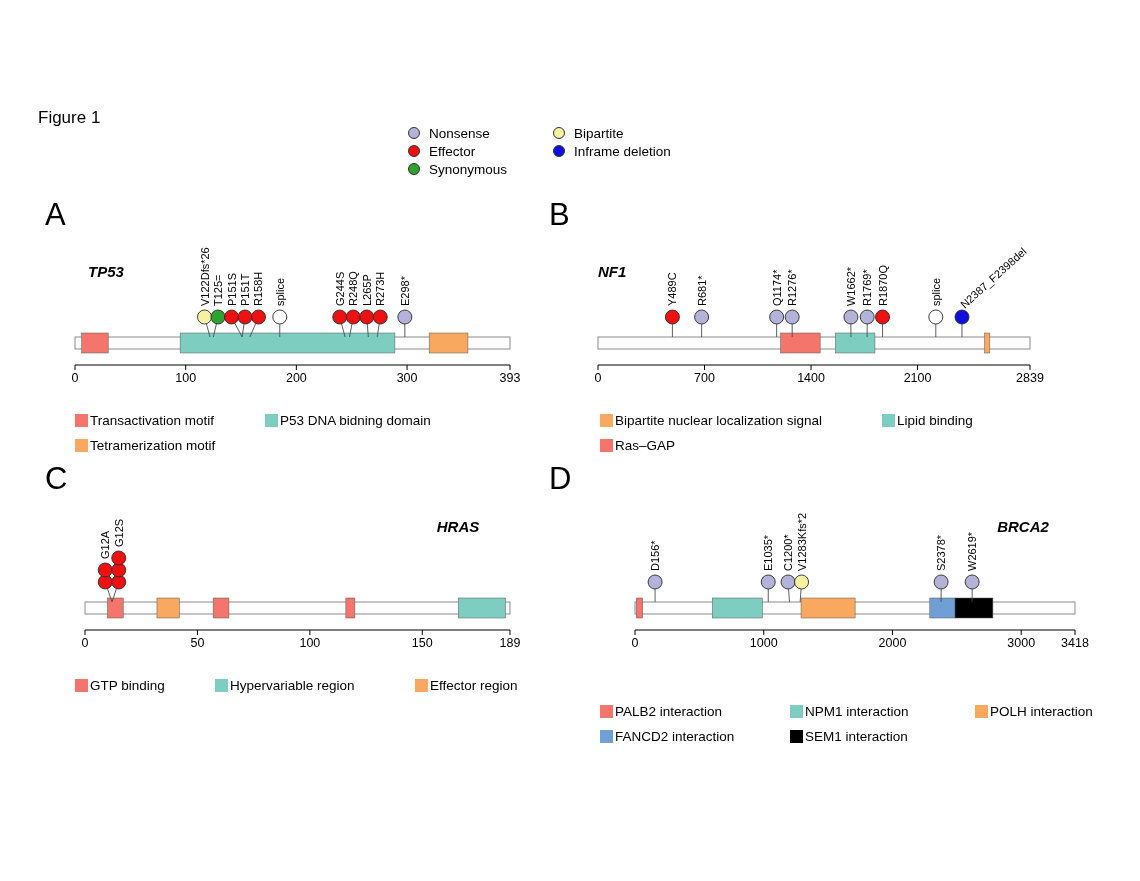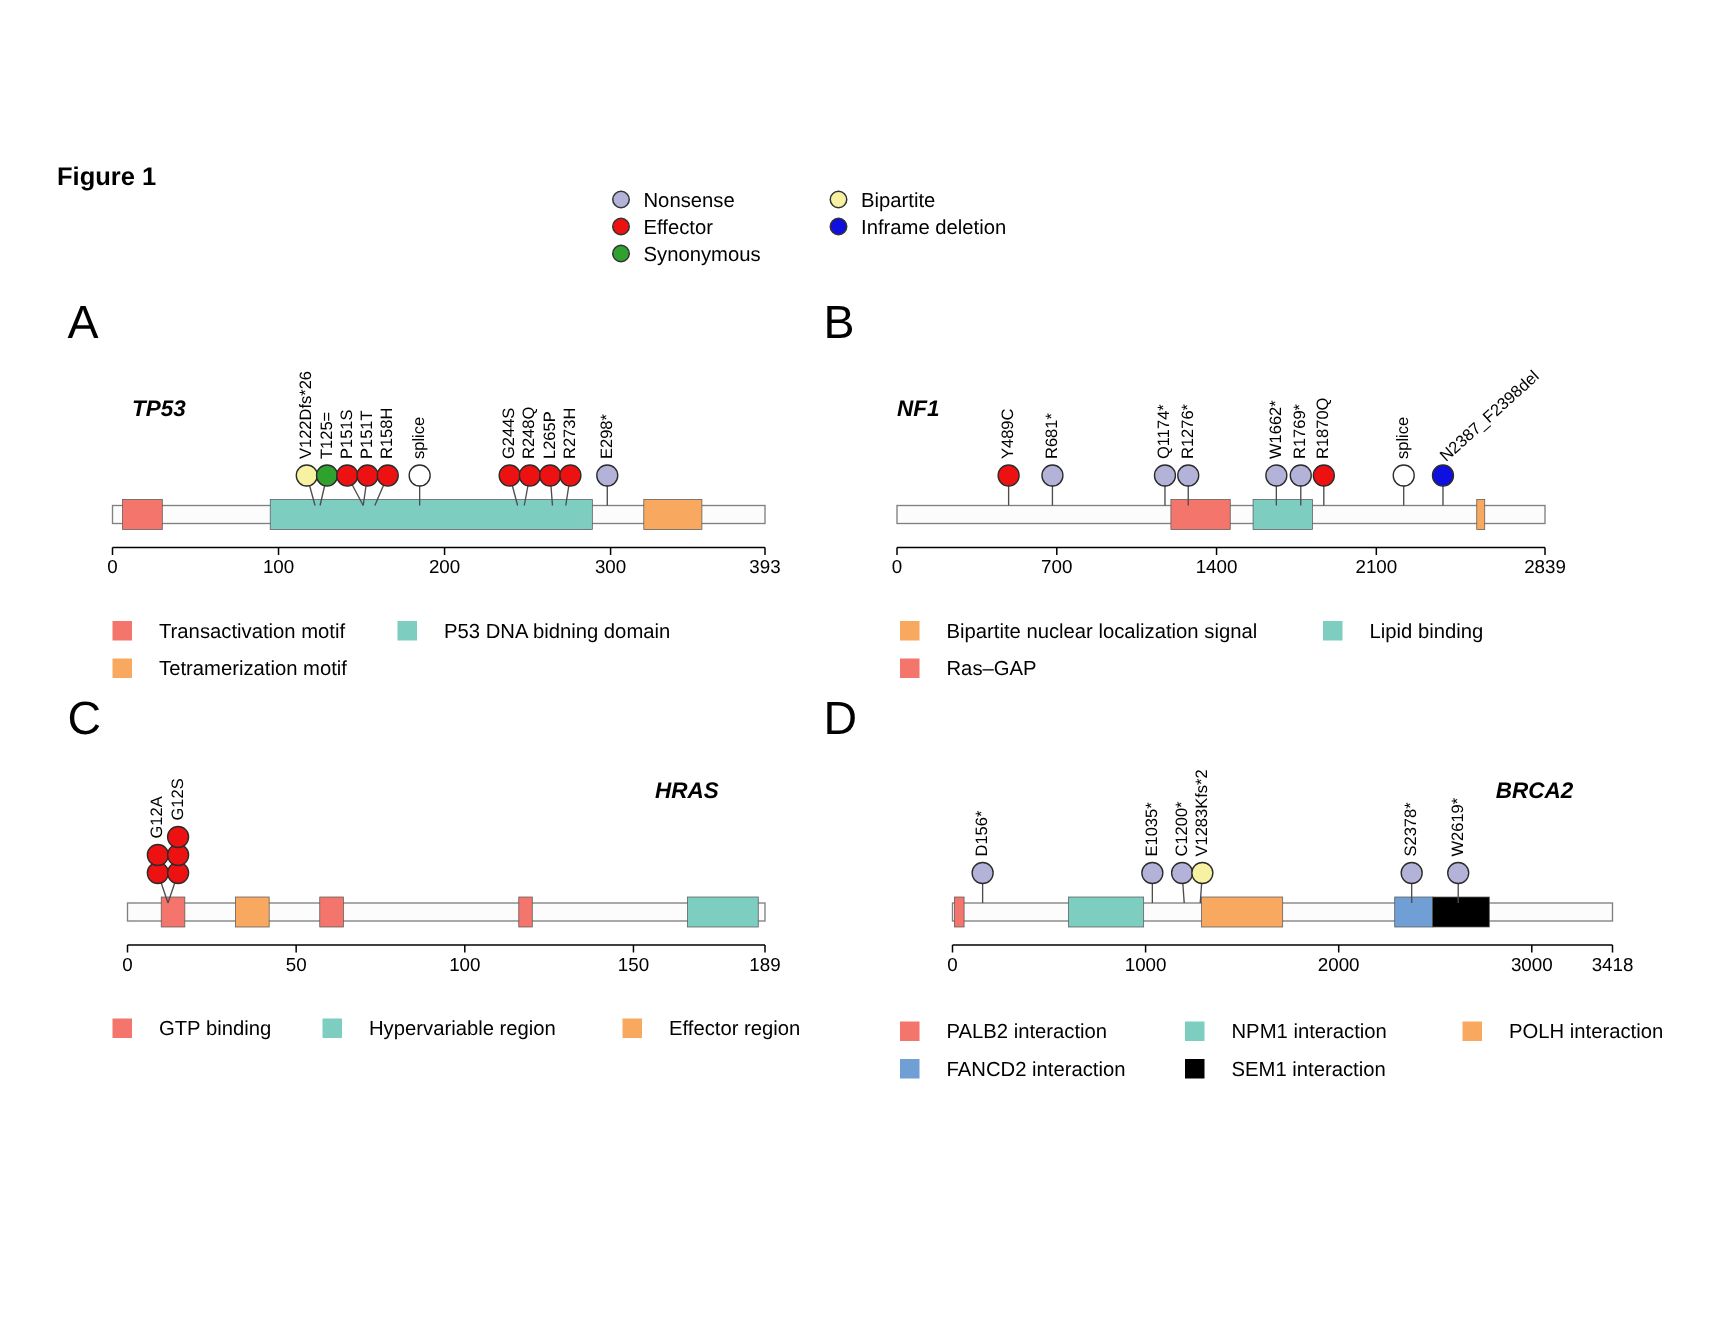--- a/index.html
+++ b/index.html
@@ -1,29 +1,29 @@
 <!DOCTYPE html>
 <html><head>
 <meta charset="utf-8">
 <style>
   *{margin:0;padding:0;box-sizing:border-box}
   html,body{background:#fff}
   body{width:1140px;height:881px;font-family:"Liberation Sans",sans-serif;color:#000}
   #canvas{position:relative;width:1140px;height:881px;background:#fff;overflow:hidden}
-  #fig-title{position:absolute;left:38px;top:108px;font-size:17px;font-weight:bold}
+  #fig-title{position:absolute;left:38px;top:108px;font-size:17px;font-weight:normal}
   #mut-legend{position:absolute;left:408px;top:126px;display:flex}
   .ml-col{display:flex;flex-direction:column;gap:4px}
   .ml-item{display:flex;align-items:center;gap:9px;height:14px}
   .dot{width:12px;height:12px;border-radius:50%;border:1px solid #333;flex:none}
   .ml-label{font-size:13.5px}
   .panel-letter{position:absolute;font-size:31px;font-weight:400}
   .panel{position:absolute;overflow:visible}
   .dom-legend{position:absolute;display:flex;font-size:13.5px}
   .dl-col{display:flex;flex-direction:column;gap:10px}
-  .dl-item{display:flex;align-items:center;gap:18px;height:15px}
+  .dl-item{display:flex;align-items:center;gap:2px;height:15px}
   .swatch{width:13px;height:13px;flex:none}
   svg text{fill:#000}
   .gene-label{font-size:15px;font-weight:bold;font-style:italic}
   .tick-label{font-size:12.5px}
   .mut-label{font-size:11px}
 </style>
 </head>
 <body>
 
 <div id="canvas">
@@ -278,21 +278,21 @@
       </div>
     </div>
     <div class="dl-col">
       <div class="dl-item">
         <span class="swatch" style="background: rgb(249, 168, 95);"></span>
         <span>Effector region</span>
       </div>
     </div>
   </div>
 
-  <div class="dom-legend" style="left:600px;top:680px">
+  <div class="dom-legend" style="left:600px;top:704px">
     <div class="dl-col" style="width:190px">
       <div class="dl-item">
         <span class="swatch" style="background: rgb(244, 117, 107);"></span>
         <span>PALB2 interaction</span>
       </div>
       <div class="dl-item">
         <span class="swatch" style="background: rgb(111, 159, 212);"></span>
         <span>FANCD2 interaction</span>
       </div>
     </div>

